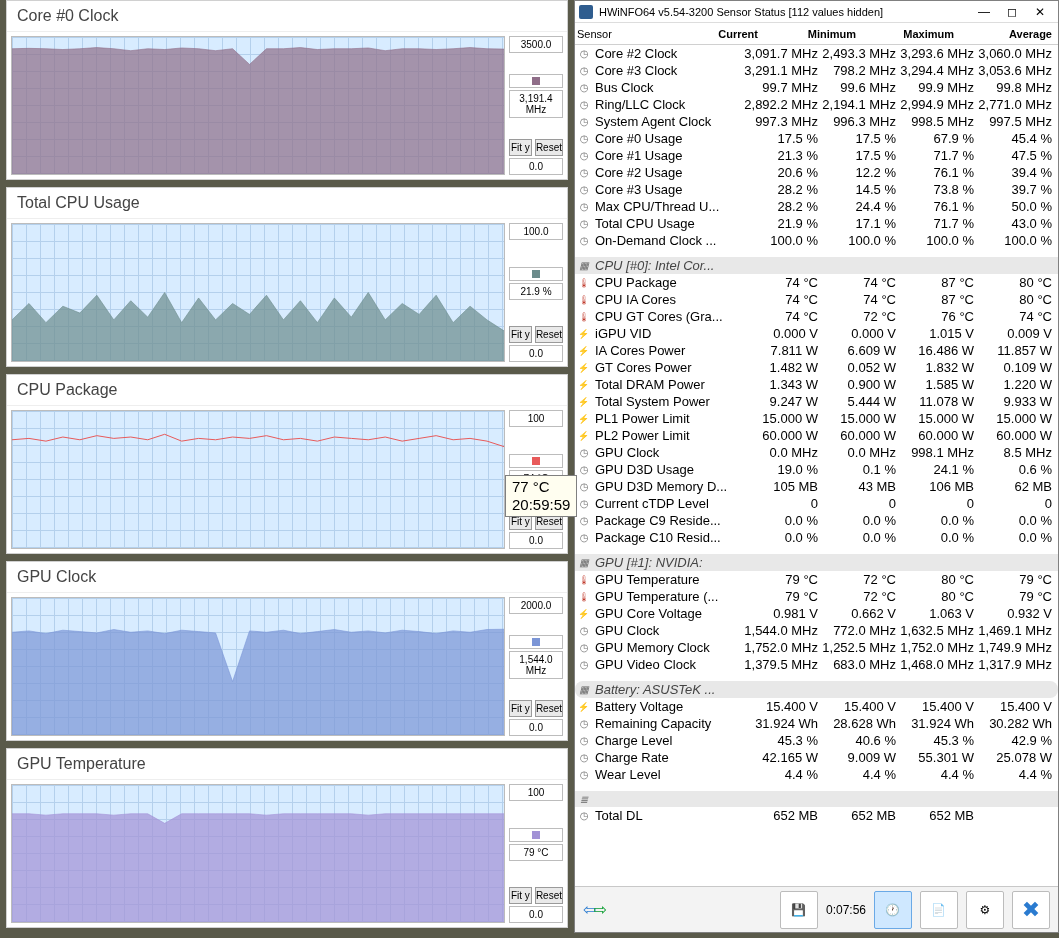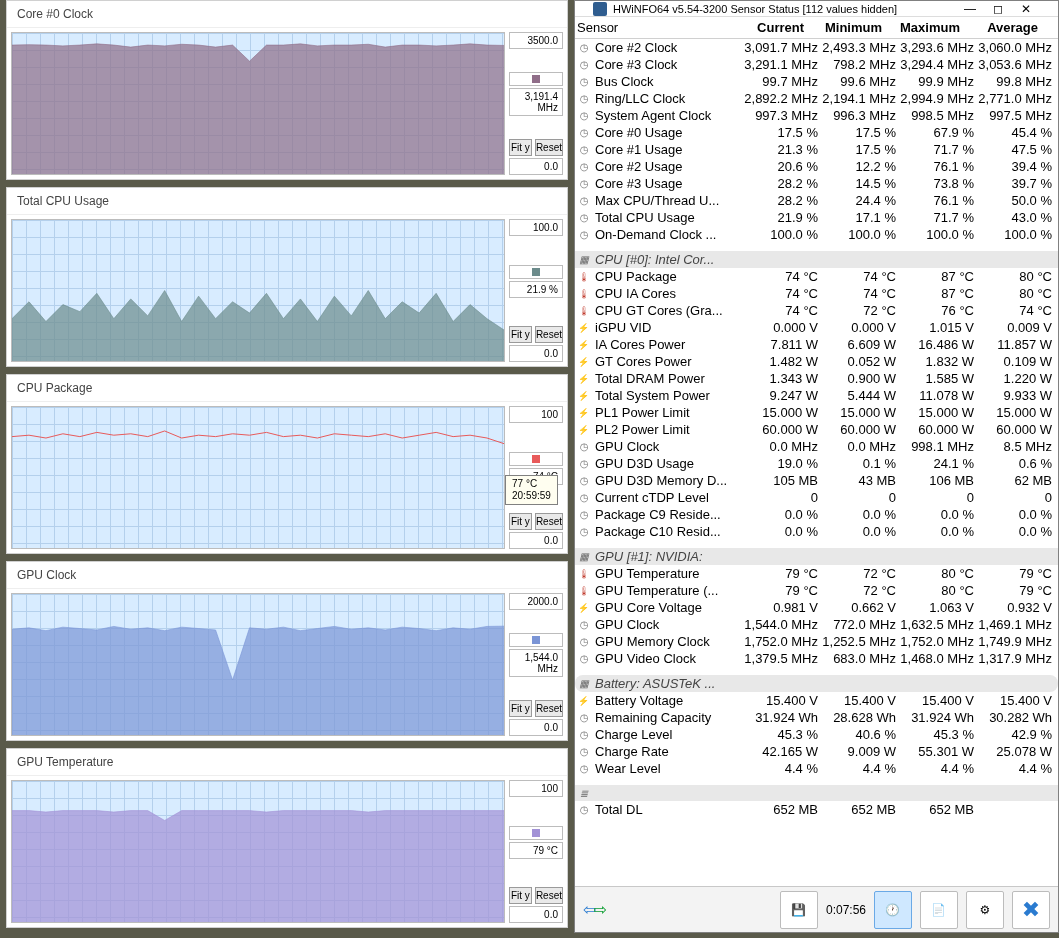--- a/index.html
+++ b/index.html
@@ -24,21 +24,21 @@
   .chart-card {
     background: #fff;
     border: 1px solid #d0d0d0;
     flex: 1;
     display: flex;
     flex-direction: column;
   }
   .chart-title {
     padding: 6px 10px;
     color: #444;
-    font-size: 12px;
+    font-size: 16px;
     border-bottom: 1px solid #eee;
   }
   .chart-body {
     flex: 1;
     display: flex;
     position: relative;
   }
   .chart-plot {
     flex: 1;
     background: #d8ecff;
@@ -60,21 +60,21 @@
     display: flex;
     flex-direction: column;
     gap: 2px;
     padding: 4px 4px 4px 0;
   }
   .side-box {
     border: 1px solid #bcbcbc;
     background: #fff;
     padding: 2px 4px;
     font-size: 10px;
-    text-align: right;
+    text-align: center;
   }
   .side-box.center { display:flex; align-items:center; justify-content:center; }
   .legend-sq {
     width: 8px; height: 8px; display: inline-block;
   }
   .side-grow { flex: 1; }
   .btn-row { display: flex; gap: 3px; }
   .btn {
     flex: 1;
     border: 1px solid #9a9a9a;
@@ -82,67 +82,68 @@
     font-size: 10px;
     padding: 2px 0;
     text-align: center;
     cursor: pointer;
   }
   .tooltip {
     position: absolute;
     background: #fffef0;
     border: 1px solid #808080;
     padding: 2px 6px;
-    font-size: 10px;
+    font-size: 15px;
     left: 505px;
     top: 475px;
     line-height: 1.2;
     z-index: 10;
   }
 
   
   .hwinfo {
     position: absolute;
     left: 574px; top: 0;
     width: 485px; height: 933px;
     background: #fff;
     border: 1px solid #808080;
     display: flex;
     flex-direction: column;
   }
   .titlebar {
-    height: 16px;
+    height: 22px;
     background: #fff;
     display: flex;
     align-items: center;
-    padding: 0 18px;
+    padding: 0 4px;
     border-bottom: 1px solid #ddd;
     gap: 6px;
   }
   .titlebar-icon {
     width: 14px; height: 14px; background: #2f5d8f; border-radius: 2px;
   }
   .titlebar-text { flex: 1; font-size: 11px; overflow:hidden; white-space:nowrap; }
   .win-btns { display: flex; gap: 0; }
   .win-btn {
     width: 28px; height: 20px;
     display: flex; align-items: center; justify-content: center;
     font-family: sans-serif;
     cursor: pointer;
   }
 
   .cols {
     display: grid;
     grid-template-columns: 1fr 78px 78px 78px 78px;
     height: 22px;
     align-items: center;
-    font-size: 13px;
-    padding: 0 20px 0 2px;
+    font-size: 11px;
+    padding: 0 6px 0 2px;
     border-bottom: 1px solid #d0d0d0;
     background: #fff;
+    gap: 20px;
   }
   .cols > div:not(:first-child){ text-align: right; font-weight: bold; }
 
   .sensor-scroll {
     flex: 1;
     overflow-y: auto;
     overflow-x: hidden;
   }
   .sensor-row {
     display: grid;

